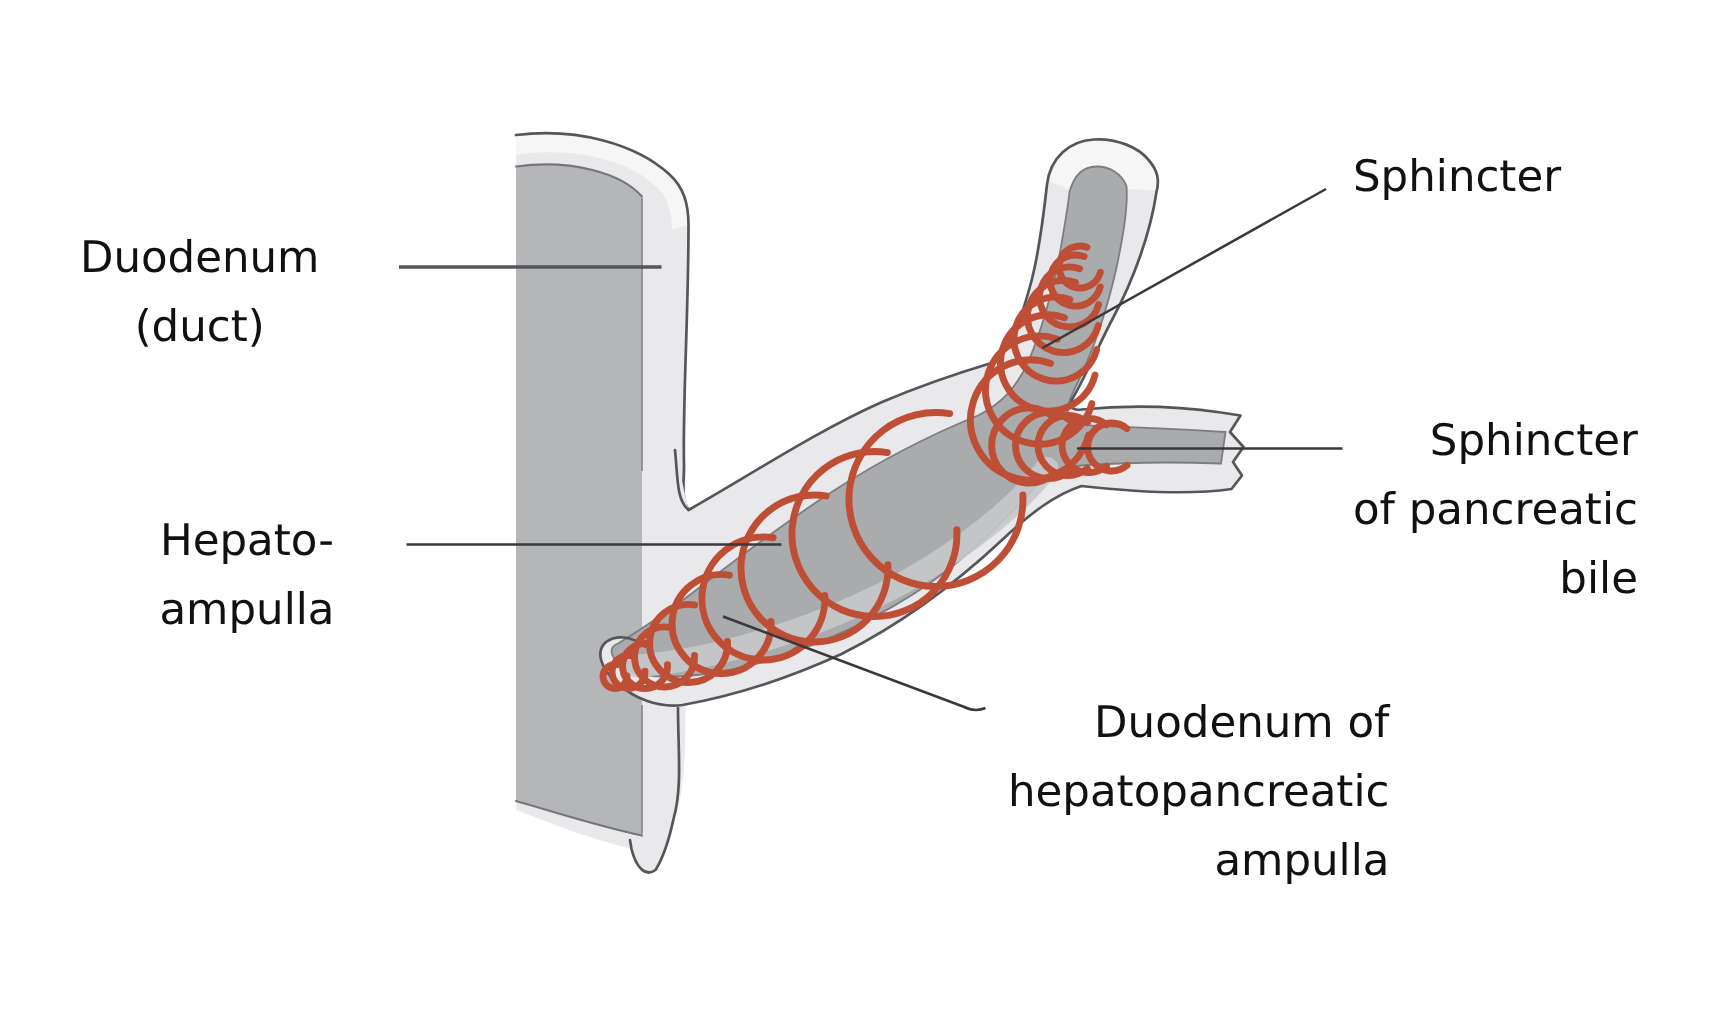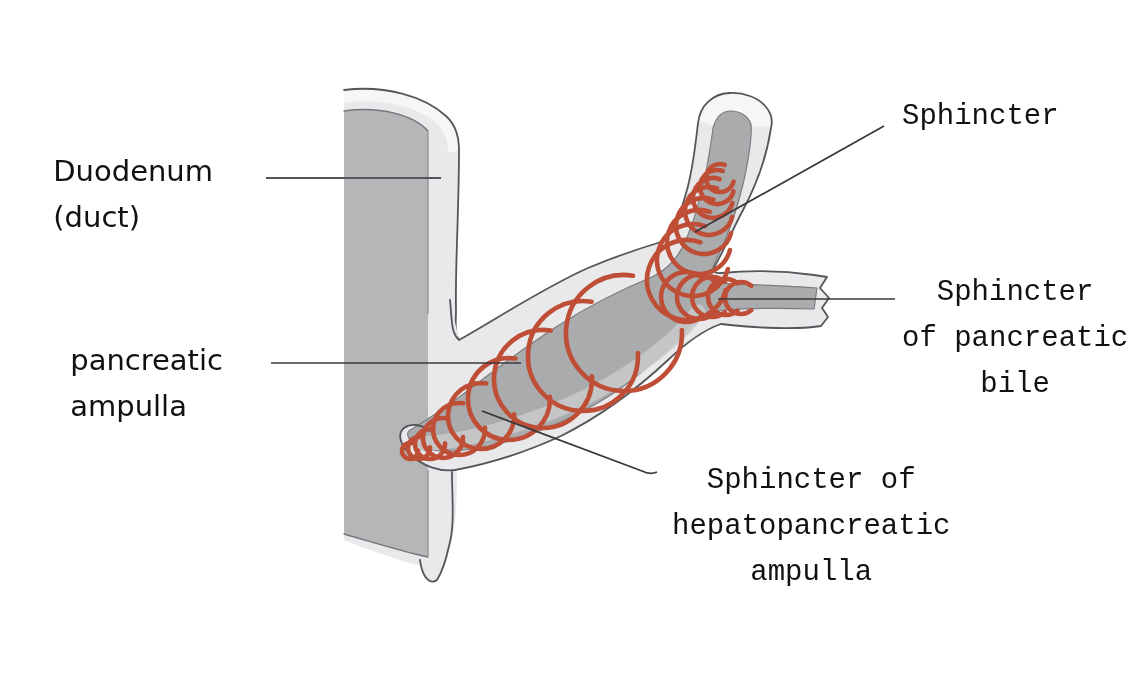--- a/index.html
+++ b/index.html
@@ -11,22 +11,22 @@
     font-family:"DejaVu Sans","Liberation Sans",sans-serif;
   }
   .stage svg{position:absolute;left:0;top:0;}
   .lbl{
     position:absolute;
     font-size:29px;
     line-height:46px;
     color:var(--text,#111);
     white-space:nowrap;
   }
-  .lbl.right{text-align:left;}
-  .lbl.left{text-align:center;font-family:Liberation Mono, monospace;}
+  .lbl.right{text-align:center;}
+  .lbl.left{text-align:right;}
 
   
   .wall-fill{fill:var(--duct-wall,#e9e9eb);}
   .cut-fill{fill:var(--cut-surface,#f6f6f7);}
   .interior-fill{fill:var(--duodenum-interior,#b4b6b8);}
   .lumen-fill{fill:var(--duct-lumen,#a9abad);stroke:#7b7d80;stroke-width:1.2;}
   .outline{fill:none;stroke:var(--outline,#54565a);stroke-width:1.8;stroke-linecap:round;stroke-linejoin:round;}
   .thinline{fill:none;stroke:#8f9193;stroke-width:1.3;}
   .edge{fill:none;stroke:#74767a;stroke-width:1.4;stroke-linecap:round;}
   .highlight{fill:none;stroke:var(--lumen-highlight,#c6c8ca);stroke-width:15;stroke-linecap:round;opacity:.9;}
@@ -220,33 +220,33 @@
       <path class="leader" d="M 482 411 L 642 471 Q 650 475 657 472"></path>
     </g>
   </svg>
 
   <div class="lbl right" style="right:929px;top:148px">
     <div>Duodenum</div>
     <div>(duct)</div>
   </div>
 
   <div class="lbl right" style="right:919px;top:337px">
-    <div>pancreatic</div>
+    <div>Hepato-</div>
     <div>ampulla</div>
   </div>
 
   <div class="lbl left" style="left:902px;top:94px">
     <div>Sphincter</div>
   </div>
 
   <div class="lbl left" style="left:902px;top:270px">
     <div>Sphincter</div>
     <div>of pancreatic</div>
     <div>bile</div>
   </div>
 
   <div class="lbl left" style="left:672px;top:458px">
-    <div>Sphincter of</div>
+    <div>Duodenum of</div>
     <div>hepatopancreatic</div>
     <div>ampulla</div>
   </div>
 
 </div>
 
 </body></html>

